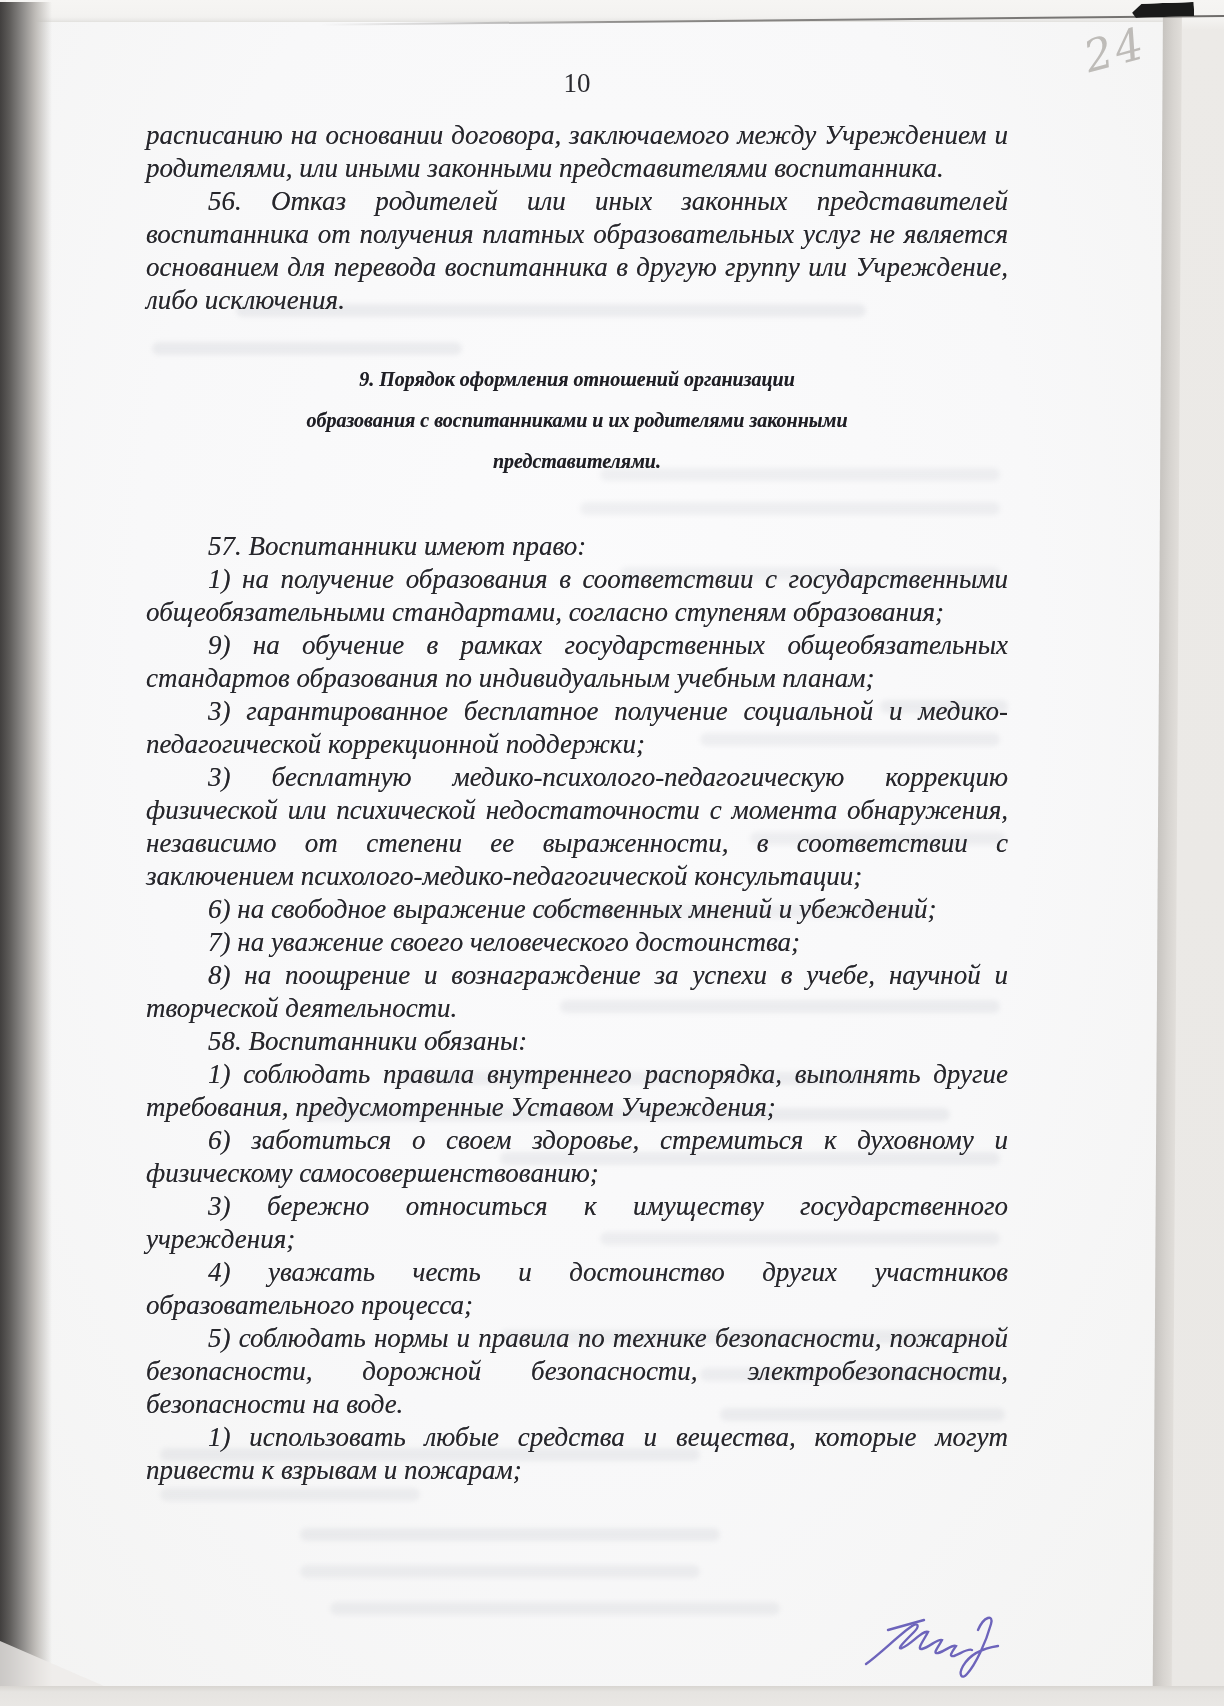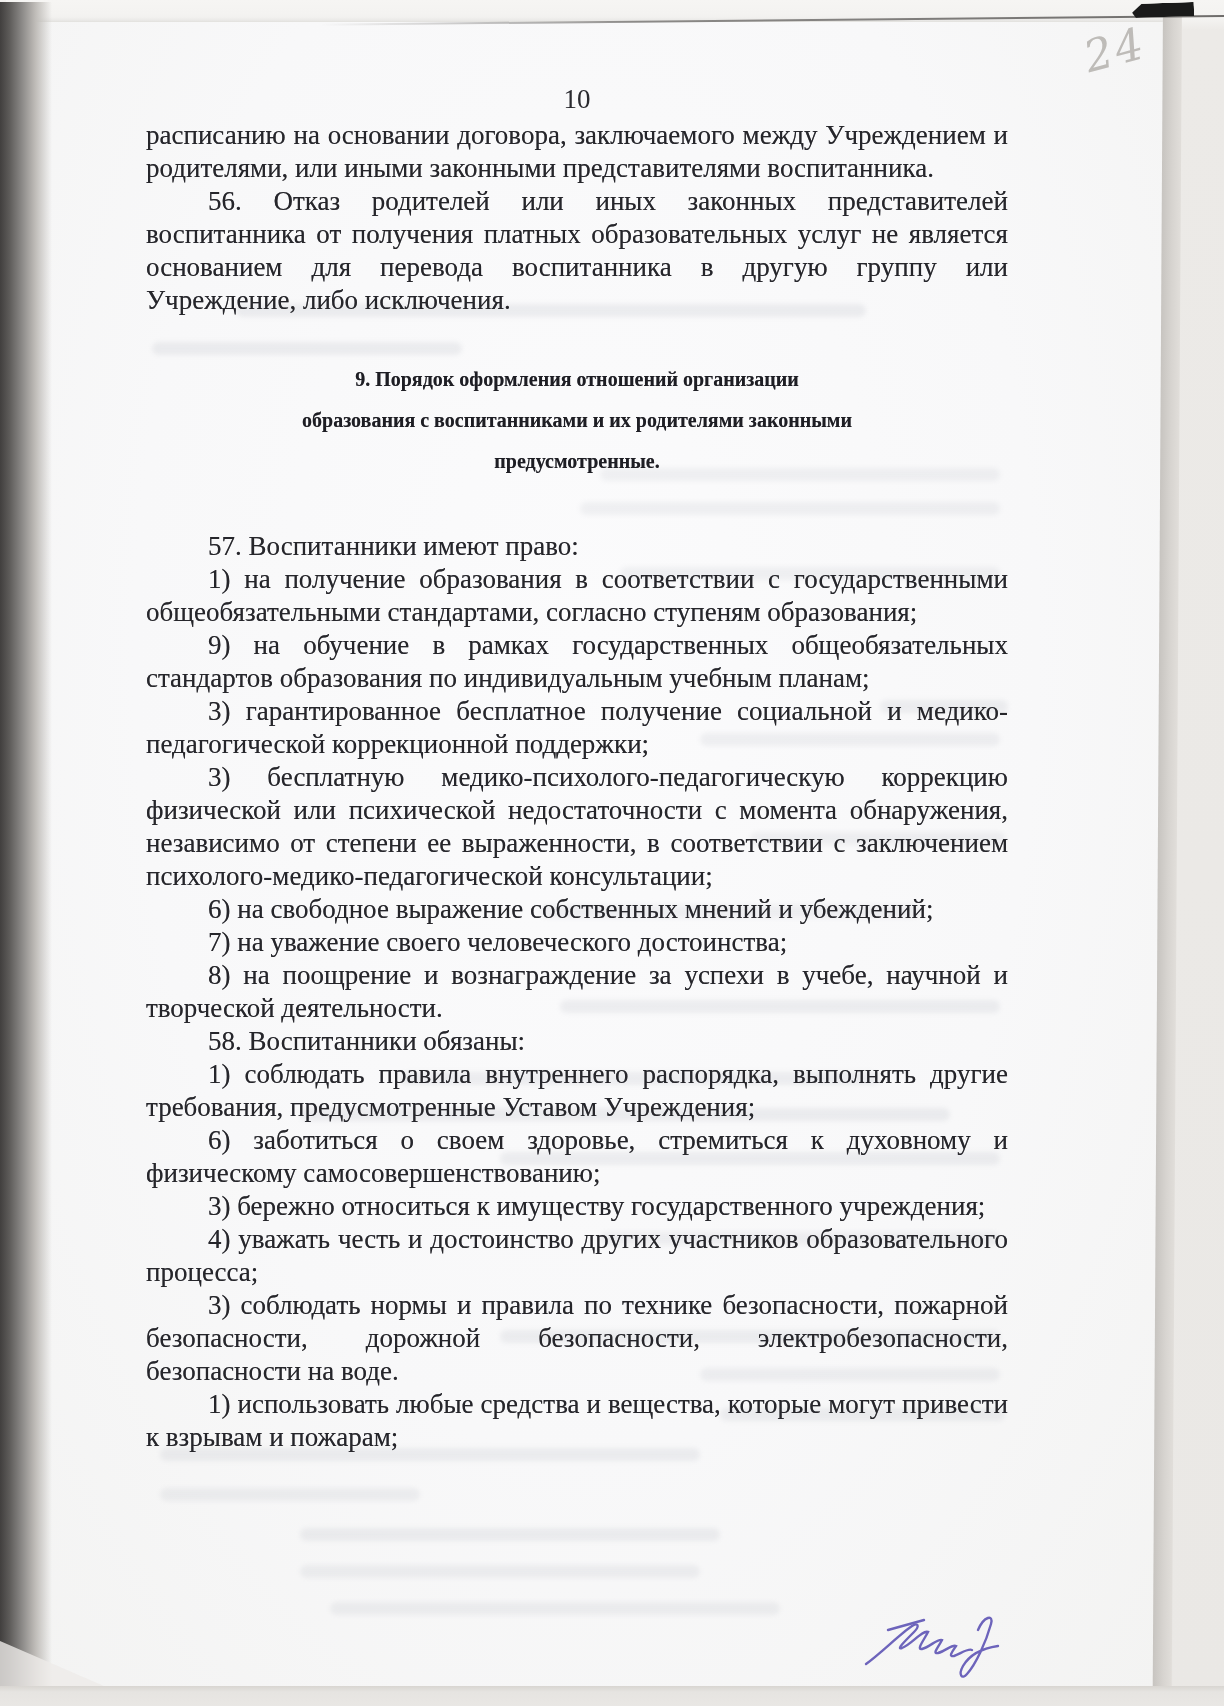--- a/index.html
+++ b/index.html
@@ -44,28 +44,29 @@
   .bottom-edge{position:absolute;left:0;top:1686px;width:100%;height:20px;
     background:linear-gradient(180deg,#d8d5d1 0,#e6e4e1 6px,#e9e7e4 100%);}
   
   .pencil-num{
     position:absolute;left:1084px;top:24px;
     font-family:"DejaVu Serif", serif;font-style:italic;
     font-size:44px;color:#b5b2ae;transform:rotate(-15deg);letter-spacing:3px;opacity:.85;
   }
   
   .page-num{
-    position:absolute;left:146px;top:84px;width:862px;text-align:center;
+    position:absolute;left:146px;top:68px;width:862px;text-align:center;
     font-size:27px;color:#2a2a2f;
   }
   
   .content{
     position:absolute;left:146px;top:119px;width:862px;
     font-size:27px;line-height:33px;color:#26262b;text-align:justify;
     text-shadow:0 0 .4px rgba(38,38,46,.55);
+    font-style:italic;
   }
   .content p{margin:0;}
   .content p.indent{text-indent:62px;}
   .content .heading{
     font-weight:bold;text-align:center;line-height:41px;
     margin:42px 24px 48px 24px;color:#1e1e24;font-size:20px;
   }
   
   .bleed{position:absolute;height:13px;background:#8d92a0;opacity:.13;filter:blur(2.6px);border-radius:7px;}
   
@@ -111,36 +112,36 @@
   <div class="bleed" style="left:300px;top:1528px;width:420px;opacity:.12"></div>
   <div class="bleed" style="left:300px;top:1565px;width:400px;opacity:.11"></div>
   <div class="bleed" style="left:330px;top:1602px;width:450px;opacity:.11"></div>
 
   <div class="content">
       <p class="">расписанию на основании договора, заключаемого между Учреждением и родителями, или иными законными представителями воспитанника.</p>
       <p class="indent">56. Отказ родителей или иных законных представителей воспитанника от получения платных образовательных услуг не является основанием для перевода воспитанника в другую группу или Учреждение, либо исключения.</p>
       <div class="heading">
         <div>9. Порядок оформления отношений организации</div>
         <div>образования с воспитанниками и их родителями законными</div>
-        <div>предусмотренные.</div>
+        <div>представителями.</div>
       </div>
       <p class="indent">57. Воспитанники имеют право:</p>
       <p class="indent">1) на получение образования в соответствии с государственными общеобязательными стандартами, согласно ступеням образования;</p>
       <p class="indent">9) на обучение в рамках государственных общеобязательных стандартов образования по индивидуальным учебным планам;</p>
       <p class="indent">3) гарантированное бесплатное получение социальной и медико-педагогической коррекционной поддержки;</p>
       <p class="indent">3) бесплатную медико-психолого-педагогическую коррекцию физической или психической недостаточности с момента обнаружения, независимо от степени ее выраженности, в соответствии с заключением психолого-медико-педагогической консультации;</p>
       <p class="indent">6) на свободное выражение собственных мнений и убеждений;</p>
       <p class="indent">7) на уважение своего человеческого достоинства;</p>
       <p class="indent">8) на поощрение и вознаграждение за успехи в учебе, научной и творческой деятельности.</p>
       <p class="indent">58. Воспитанники обязаны:</p>
       <p class="indent">1) соблюдать правила внутреннего распорядка, выполнять другие требования, предусмотренные Уставом Учреждения;</p>
       <p class="indent">6) заботиться о своем здоровье, стремиться к духовному и физическому самосовершенствованию;</p>
       <p class="indent">3) бережно относиться к имуществу государственного учреждения;</p>
       <p class="indent">4) уважать честь и достоинство других участников образовательного процесса;</p>
-      <p class="indent">3) соблюдать нормы и правила по технике безопасности, пожарной безопасности, дорожной безопасности, электробезопасности, безопасности на воде.</p>
+      <p class="indent">5) соблюдать нормы и правила по технике безопасности, пожарной безопасности, дорожной безопасности, электробезопасности, безопасности на воде.</p>
       <p class="indent">1) использовать любые средства и вещества, которые могут привести к взрывам и пожарам;</p>
     </div>
 
   <svg class="signature" viewBox="0 0 170 86">
     <g fill="none" stroke="#5b51b4" stroke-width="2.4" stroke-linecap="round" opacity=".88">
       <path d="M30,22 L66,12"></path>
       <path d="M8,56 C22,46 42,26 54,18 C60,14 62,18 56,24 C46,34 38,42 44,40 C54,36 64,22 70,24 C66,32 58,42 64,41 C72,39 80,30 84,32 C80,40 74,46 80,45 C88,43 94,36 98,38 C94,44 90,49 96,48 C102,46 110,40 114,42"></path>
       <path d="M120,22 C126,8 136,6 133,16 C128,34 118,56 109,66 C104,72 100,67 105,58 C112,46 126,40 140,38"></path>
     </g>
   </svg>

